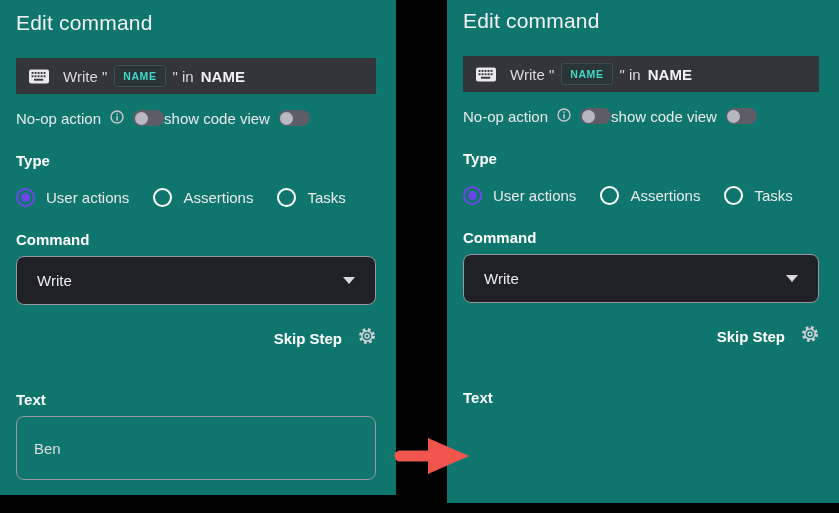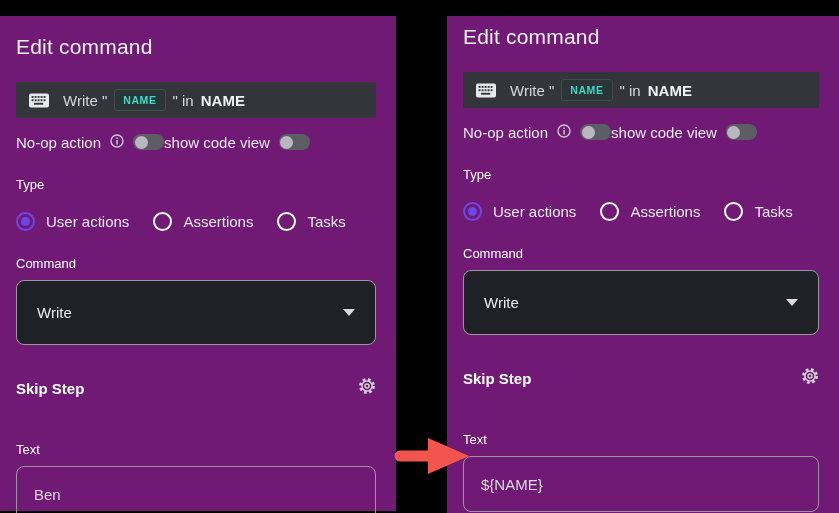--- a/index.html
+++ b/index.html
@@ -1,20 +1,20 @@
 <!DOCTYPE html>
 <html><head>
 <meta charset="utf-8">
 <style>
   * { margin:0; padding:0; box-sizing:border-box; }
   html,body { width:839px; height:513px; background:#000; overflow:hidden;
               font-family:"Liberation Sans", sans-serif; }
   .stage { position:relative; width:839px; height:513px; background:#000; }
 
-  .panel { position:absolute; top:16px; background:#701a75; padding:12px 20px 0 16px; }
+  .panel { position:absolute; top:0; background:#0f766e; padding:4px 20px 0 16px; }
   .panel-left  { left:0;    width:396px; height:495px; }
   .panel-right { left:447px; width:392px; height:503px; padding-top:2px; }
 
   .panel-title { margin-top:6px; font-size:21px; line-height:26px; color:#f2f2f4;
                  font-weight:500; letter-spacing:.2px; }
 
   .cmdbar { margin-top:22px; height:36px; background:#34353b; display:flex;
             align-items:center; padding:0 13px; }
   .cmdbar .kb { flex:0 0 auto; display:flex; align-items:center; margin-right:14px; }
   .cmd-text { display:flex; align-items:center; gap:7px; font-size:15px; color:#d9d9db; }
@@ -25,45 +25,45 @@
 
   .noop-row { margin-top:14px; height:20px; display:flex; align-items:center;
               padding-right:6px; }
   .noop-left, .codeview { display:flex; align-items:center; gap:9px;
                           font-size:15px; color:#e9e9eb; }
   .toggle { position:relative; width:31px; height:16px; border-radius:8px;
             background:#5e5d66; cursor:pointer; flex:0 0 auto; }
   .toggle .knob { position:absolute; left:1.5px; top:1.5px; width:13px; height:13px;
                   border-radius:50%; background:#b9b7c1; }
 
-  .section-label { margin-top:24px; font-size:13px; font-weight:400; color:#ffffff;
+  .section-label { margin-top:24px; font-size:15px; font-weight:700; color:#ffffff;
                    height:18px; line-height:18px; }
 
   .radio-row { margin-top:17px; height:20px; display:flex; align-items:center; gap:24px; }
   .radio-item { display:flex; align-items:center; gap:11px; font-size:15px;
                 color:#e9e9eb; cursor:pointer; }
   .radio { width:19px; height:19px; border-radius:50%; border:2px solid #ffffff;
            flex:0 0 auto; position:relative; }
   .radio.selected { border-color:#6d47e6; }
   .radio.selected::after { content:""; position:absolute; left:3px; top:3px;
            width:9px; height:9px; border-radius:50%; background:#6d47e6; }
 
-  .dropdown { margin-top:7px; height:65px; border:1px solid #97979c; border-radius:8px;
+  .dropdown { margin-top:7px; height:49px; border:1px solid #97979c; border-radius:8px;
               background:#202127; display:flex; align-items:center;
               justify-content:space-between; padding:0 20px; cursor:pointer; }
   .dropdown .value { font-size:15px; color:#ececee; }
   .caret { width:0; height:0; border-left:6px solid transparent;
            border-right:6px solid transparent; border-top:7px solid #d9d9db; }
 
-  .skip-row { margin-top:33px; height:20px; display:flex; align-items:center;
-              justify-content:space-between; gap:6px; }
+  .skip-row { margin-top:23px; height:20px; display:flex; align-items:center;
+              justify-content:flex-end; gap:16px; }
   .skip-label { font-size:15px; font-weight:700; color:#ffffff; }
 
   .text-label { margin-top:43px; }
-  .text-input { margin-top:7px; width:100%; height:56px; border:1px solid #97979c;
+  .text-input { margin-top:7px; width:100%; height:64px; border:1px solid #97979c;
                 border-radius:8px; background:transparent; color:#dcdcde;
                 font-size:15px; padding:0 17px;
                 font-family:"Liberation Sans", sans-serif; outline:none; }
 
   .arrow { position:absolute; left:392px; top:436px; width:80px; height:40px; }
 </style>
 </head>
 <body>
 
 <div class="stage">
@@ -240,21 +240,20 @@
       <span>
         <svg width="18" height="18" viewBox="-9 -9 18 18">
           <circle r="6.4" fill="none" stroke="#cfcfd4" stroke-width="3.2" stroke-dasharray="2.6 2.45"></circle>
           <circle r="5.1" fill="none" stroke="#cfcfd4" stroke-width="1.5"></circle>
           <circle r="2" fill="none" stroke="#cfcfd4" stroke-width="1.5"></circle>
         </svg>
       </span>
     </div>
 
     <div class="section-label text-label">Text</div>
-    <input class="text-input" type="text" value="${NAME}" style="">
   </div>
 
   <div class="arrow">
     <svg width="80" height="40" viewBox="0 0 80 40">
       <line x1="8" y1="20" x2="40" y2="20" stroke="#f2554d" stroke-width="11" stroke-linecap="round"></line>
       <polygon points="36,2 77,20 36,38" fill="#f2554d"></polygon>
     </svg>
   </div>
 
 </div>

